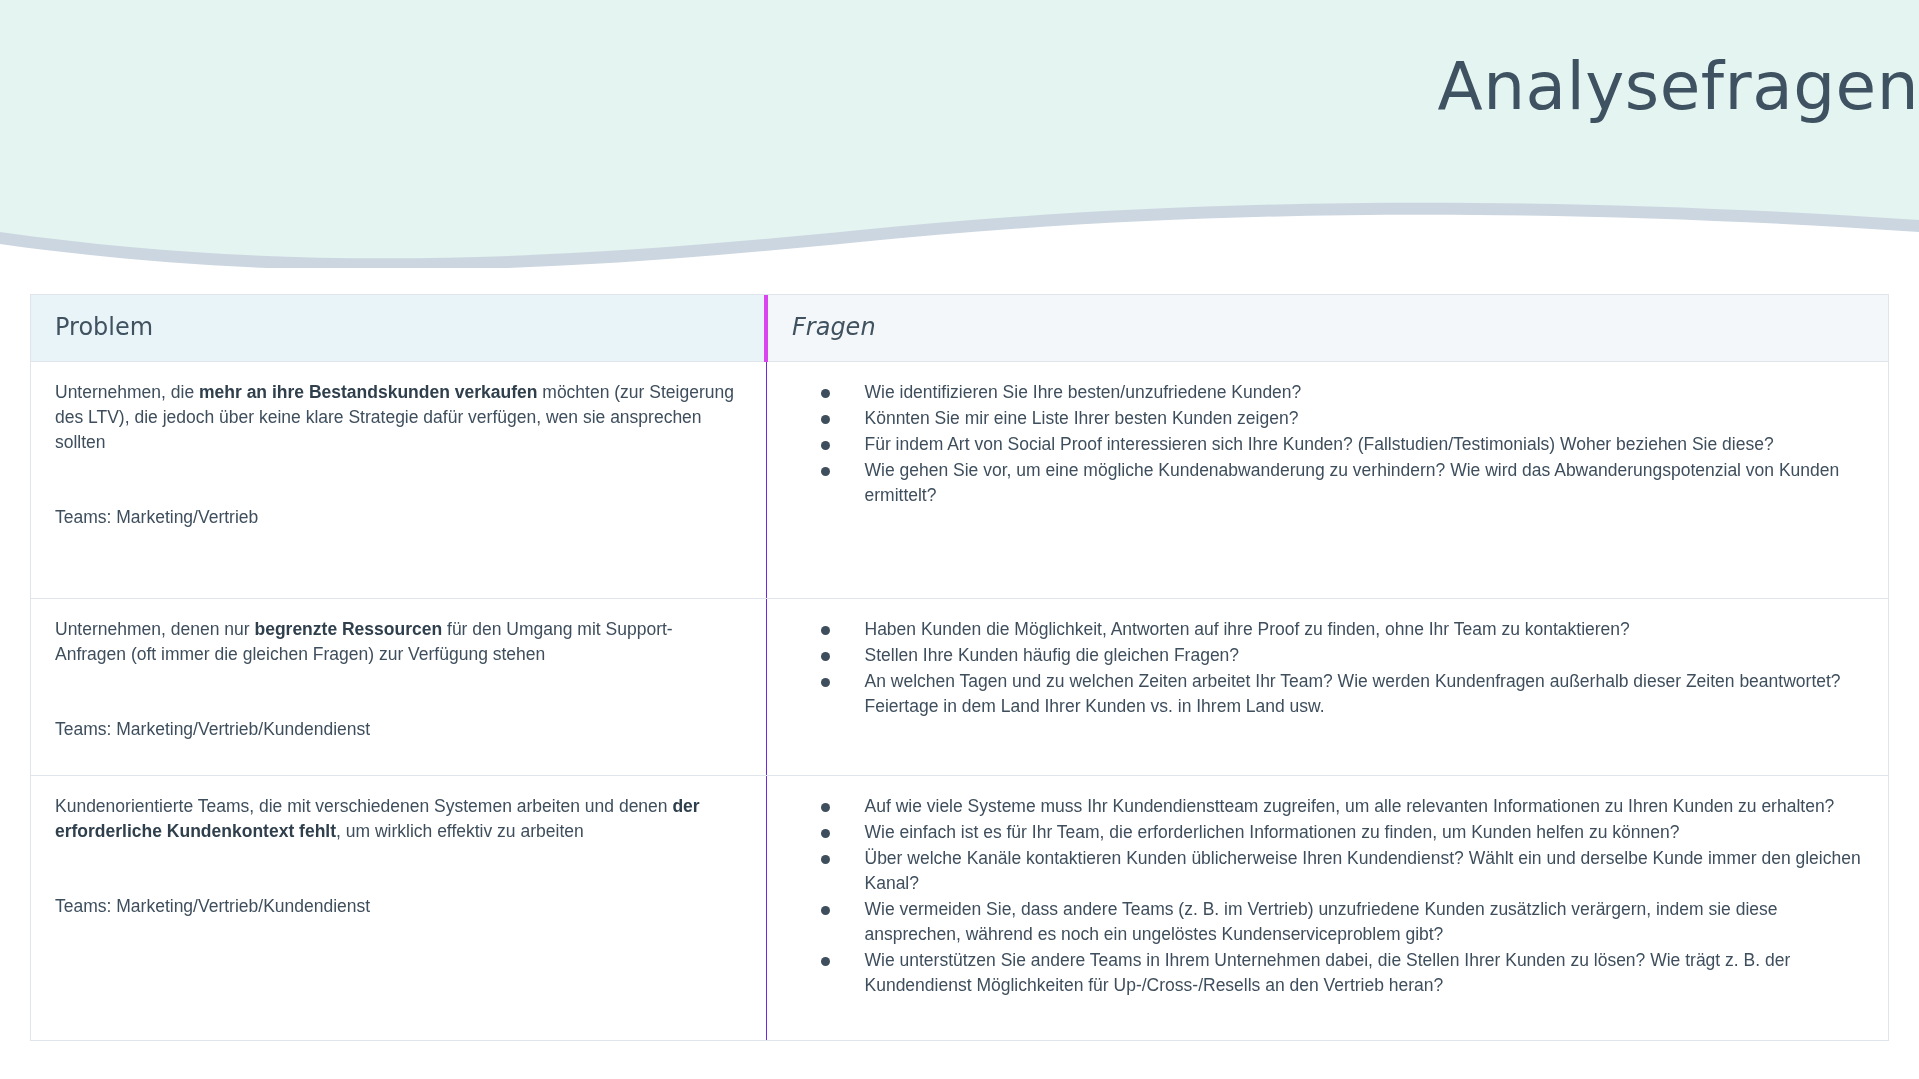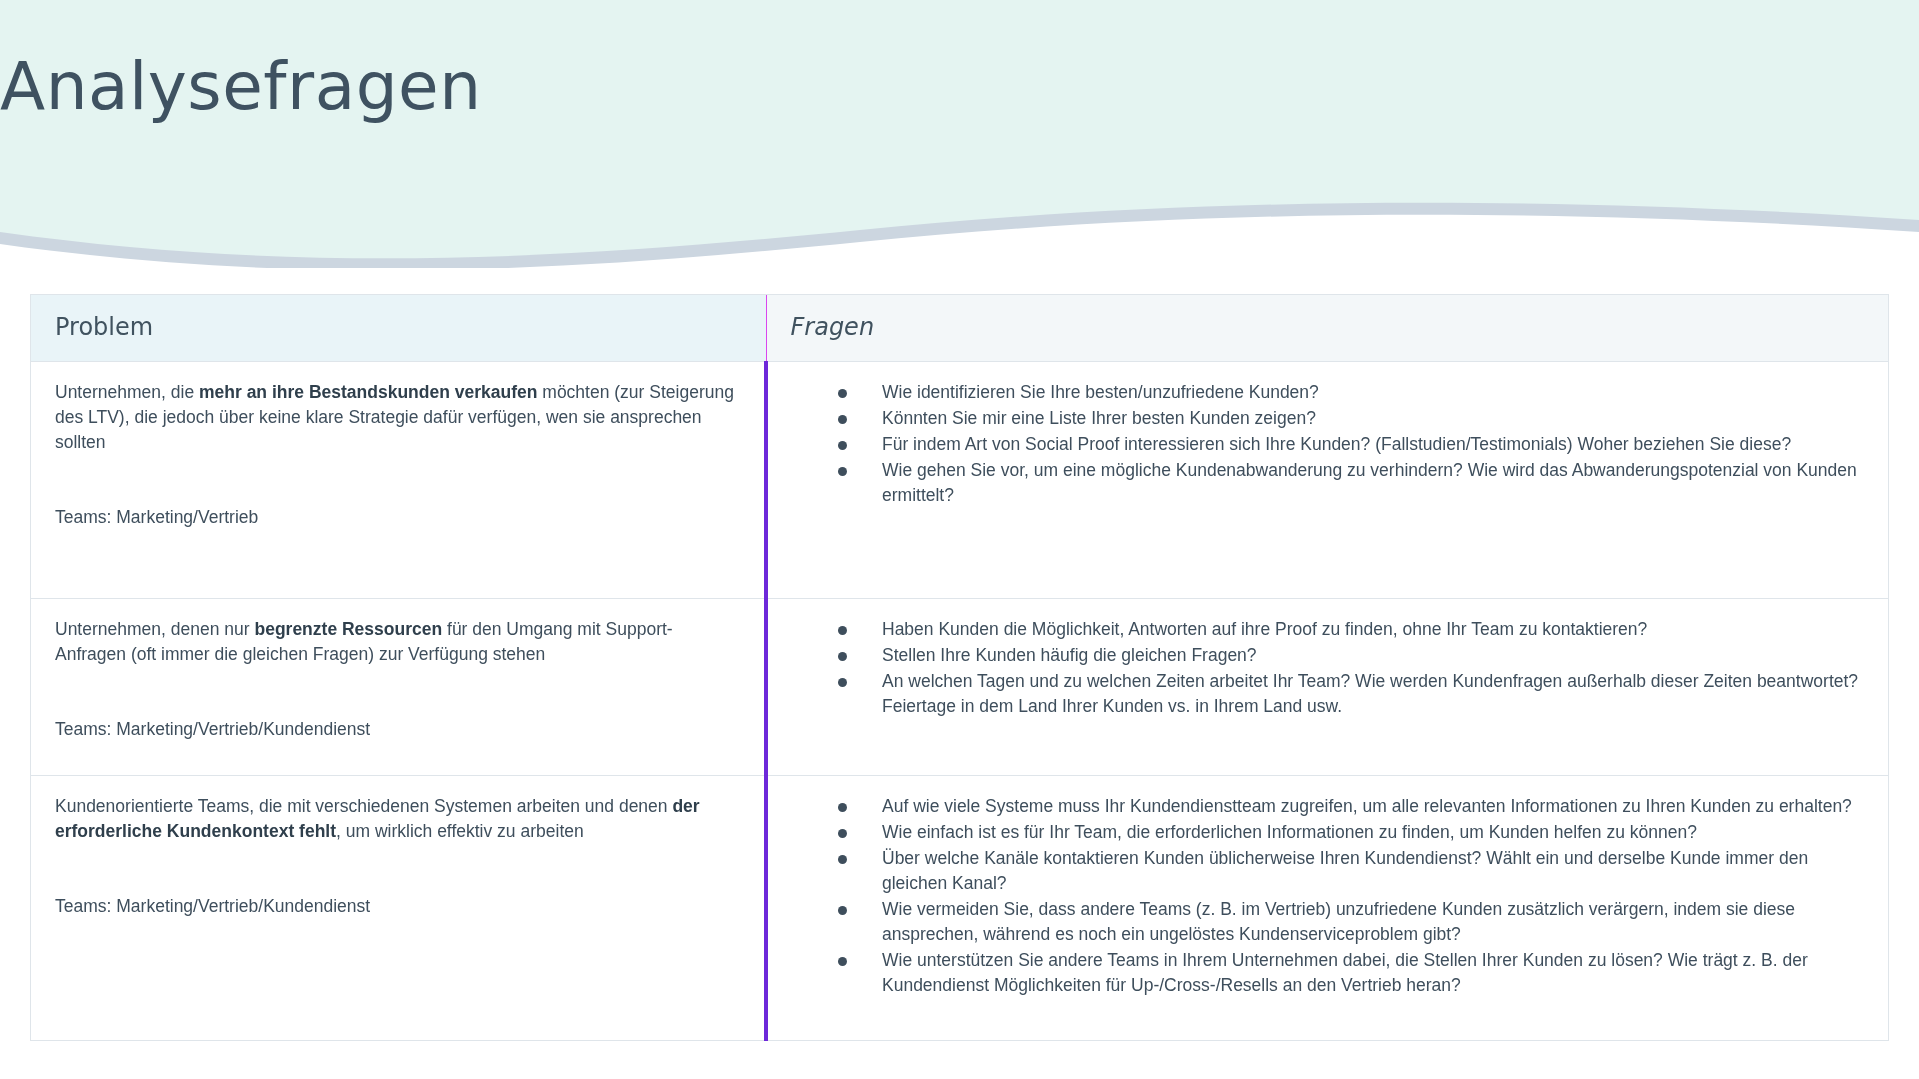--- a/index.html
+++ b/index.html
@@ -22,21 +22,21 @@
     width: 100%;
     height: 268px;
     background: #e4f4f1;
     overflow: hidden;
   }
   .hero-title {
     position: absolute;
     left: 0;
     right: 0;
     top: 48px;
-    text-align: left;
+    text-align: right;
     font-size: 66px;
     font-weight: 400;
     color: #3f5261;
     letter-spacing: 0.5px;
     font-family: "DejaVu Sans", sans-serif;
   }
   .hero-wave {
     position: absolute;
     left: 0;
     bottom: -4px;
@@ -60,40 +60,40 @@
   table.matrix col.c1 { width: 735px; }
   table.matrix col.c2 { width: auto; }
 
   table.matrix thead th {
     text-align: left;
     font-size: 24px;
     font-weight: 400;
     color: #40525f;
     padding: 18px 24px 20px 24px;
     border-bottom: 1px solid #dfe5ea;
-    border-right: 1px solid #d946ef;
+    border-right: 4px solid #d946ef;
     vertical-align: middle;
     font-family: "DejaVu Sans", sans-serif;
   }
   table.matrix thead th.h-problem { background: #e9f4f8; }
   table.matrix thead th.h-fragen  { background: #f3f7f9; border-right: none; font-style: italic; }
 
   table.matrix td {
     vertical-align: top;
     border-bottom: 1px solid #dfe5ea;
-    border-right: 4px solid #6d28d9;
+    border-right: 1px solid #6d28d9;
     padding: 18px 24px 22px 24px;
     font-size: 17.5px;
     line-height: 25px;
     color: #3e4e5c;
     background: #ffffff;
   }
   table.matrix td.questions {
     border-right: none;
-    padding-left: 36px;
+    padding-left: 20px;
   }
 
   .prob-text { margin: 0 0 0 0; }
   .prob-text b { font-weight: bold; color: #2f3f4c; }
   .teams {
     margin-top: 50px;
   }
 
   ul.qlist {
     list-style: none;

